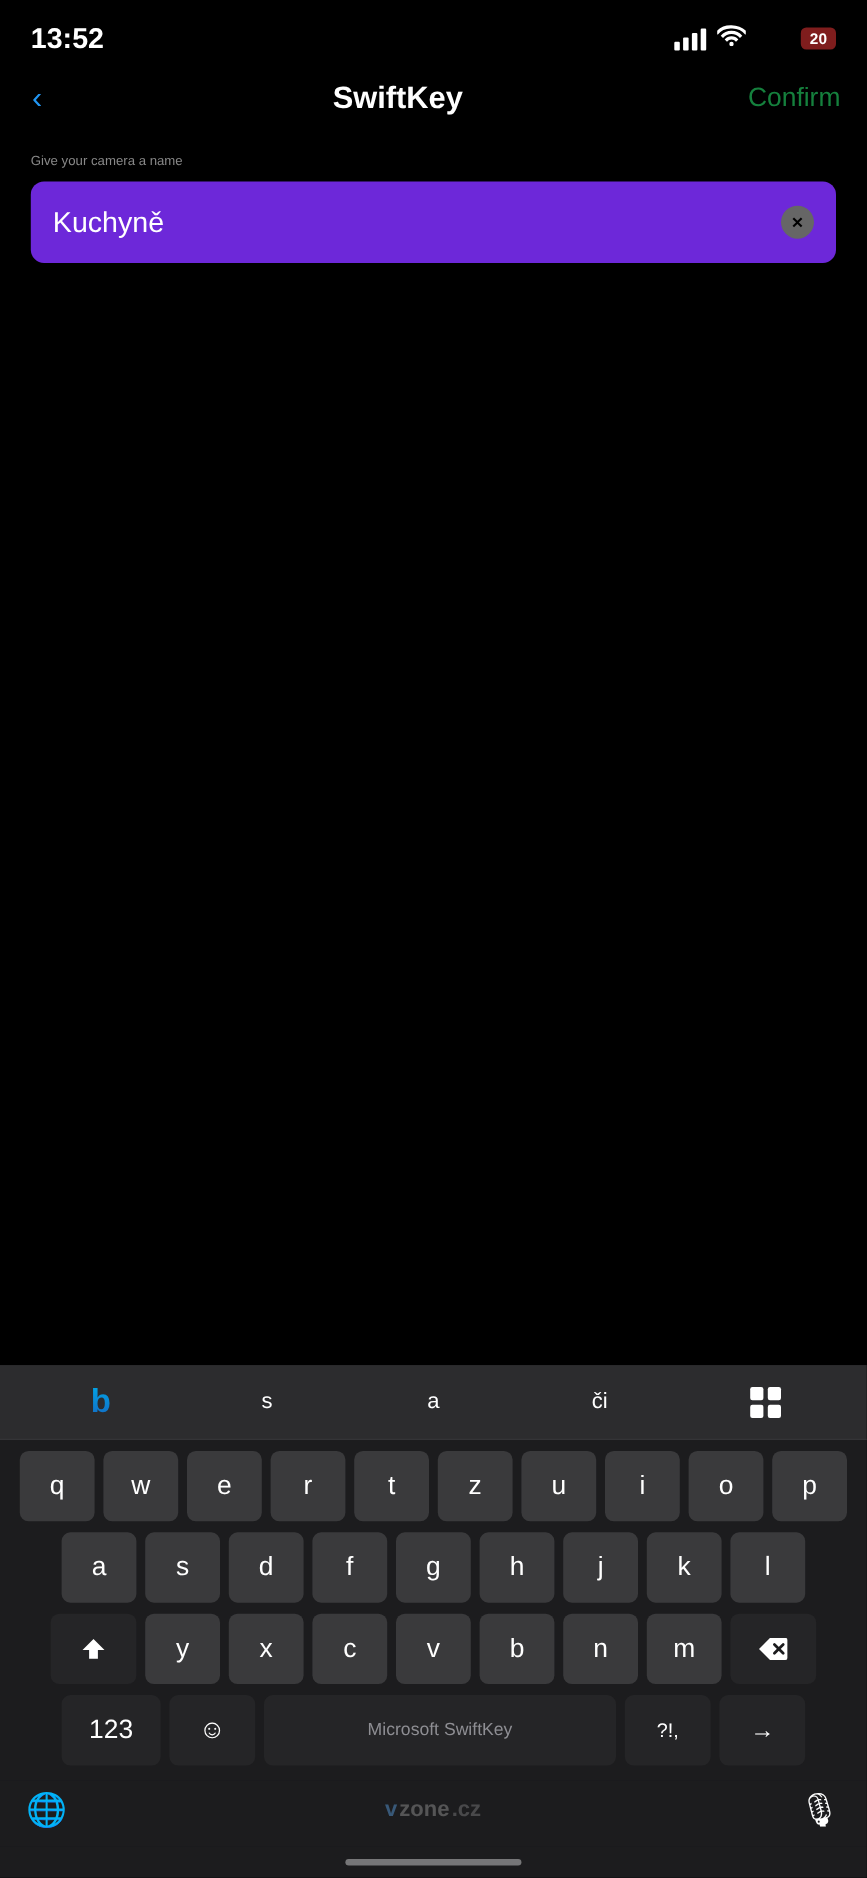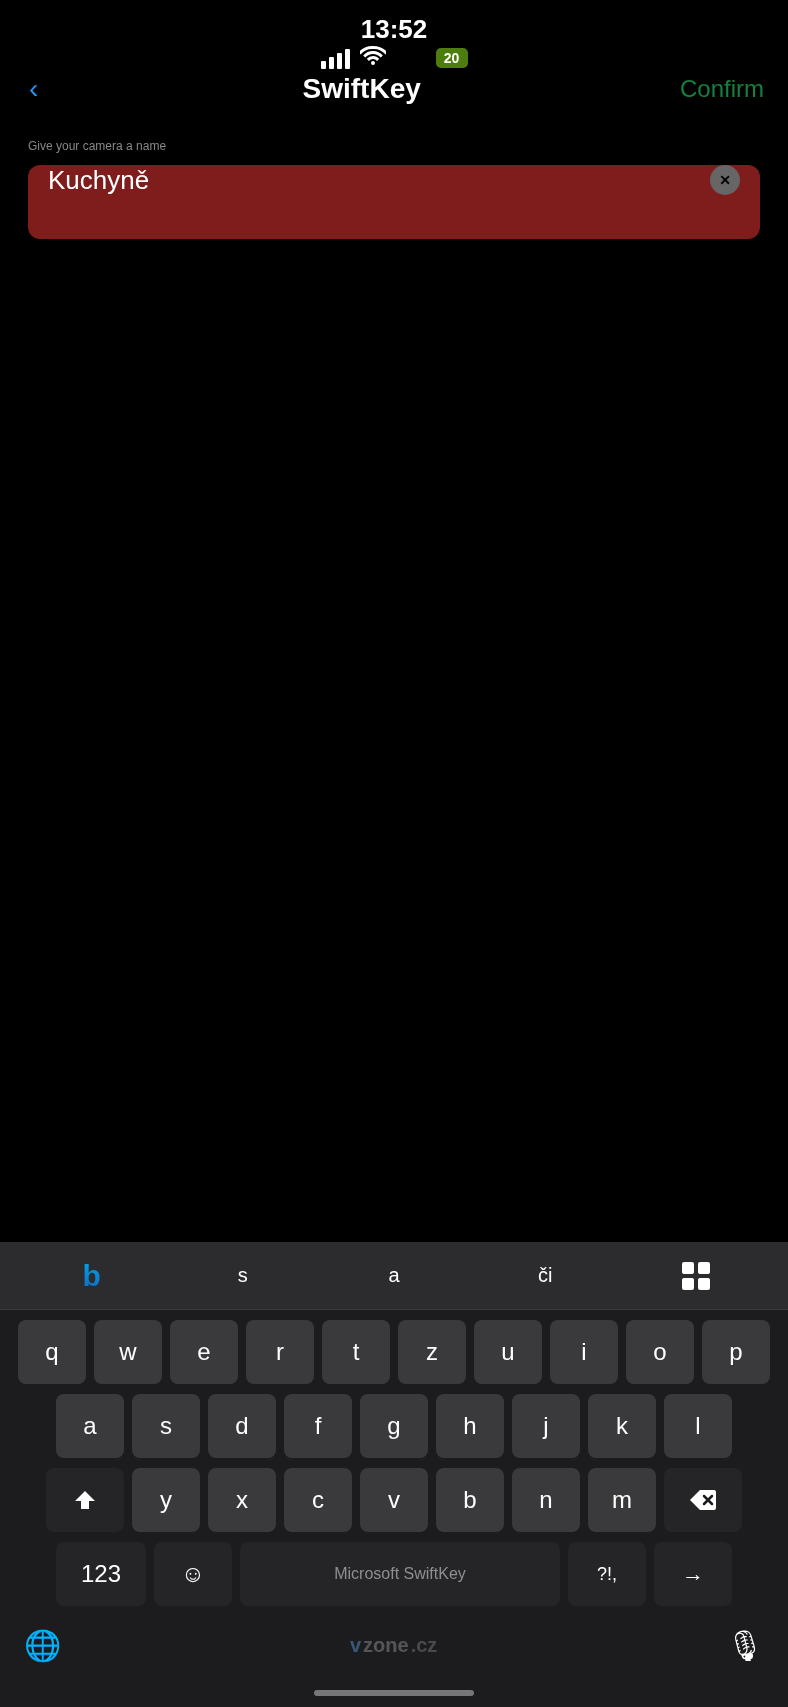--- a/index.html
+++ b/index.html
@@ -14,21 +14,20 @@
       position: relative;
     }
 
     
     .status-bar {
       display: flex;
       justify-content: space-between;
       align-items: center;
       padding: 14px 28px 0 28px;
       height: 56px;
-      flex-direction: column;
     }
     .status-time {
       font-size: 26px;
       font-weight: 600;
       color: #fff;
     }
     .status-icons {
       display: flex;
       align-items: center;
       gap: 10px;
@@ -42,21 +41,21 @@
     .signal-bar {
       width: 5px;
       background: #fff;
       border-radius: 1px;
     }
     .wifi-icon {
       font-size: 20px;
       color: #fff;
     }
     .battery-badge {
-      background: #4d7c0f;
+      background: #7f1d1d;
       color: #fff;
       font-size: 14px;
       font-weight: 700;
       border-radius: 5px;
       padding: 2px 7px;
       min-width: 32px;
       text-align: center;
       margin-left: 40px;
     }
 
@@ -90,24 +89,24 @@
     
     .content {
       padding: 18px 28px 0 28px;
     }
     .field-label {
       color: #888;
       font-size: 12px;
       margin-bottom: 12px;
     }
     .text-input-container {
-      background: #7f1d1d;
+      background: #6d28d9;
       border-radius: 12px;
       display: flex;
-      align-items: flex-start;
+      align-items: center;
       padding: 0 20px;
       height: 74px;
       width: 100%;
     }
     .text-input-value {
       flex: 1;
       font-size: 26px;
       color: #fff;
       background: transparent;
       border: none;

